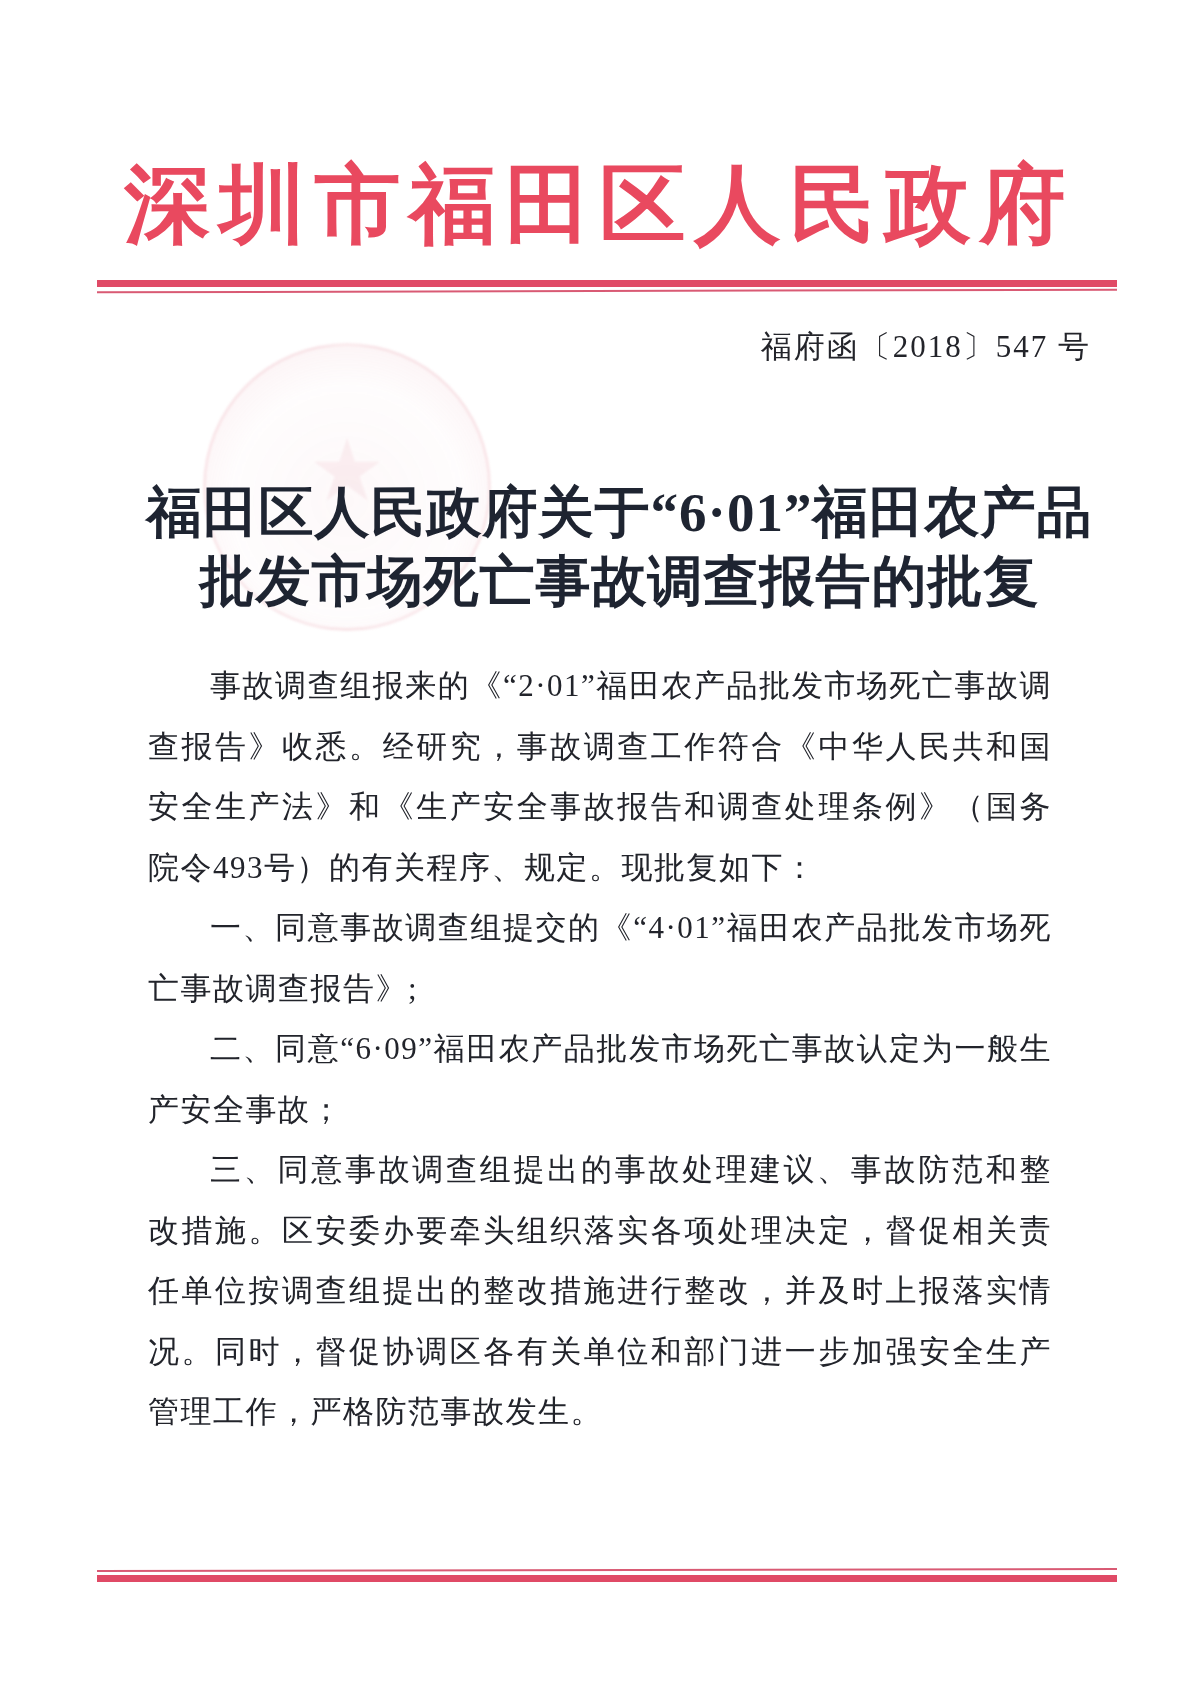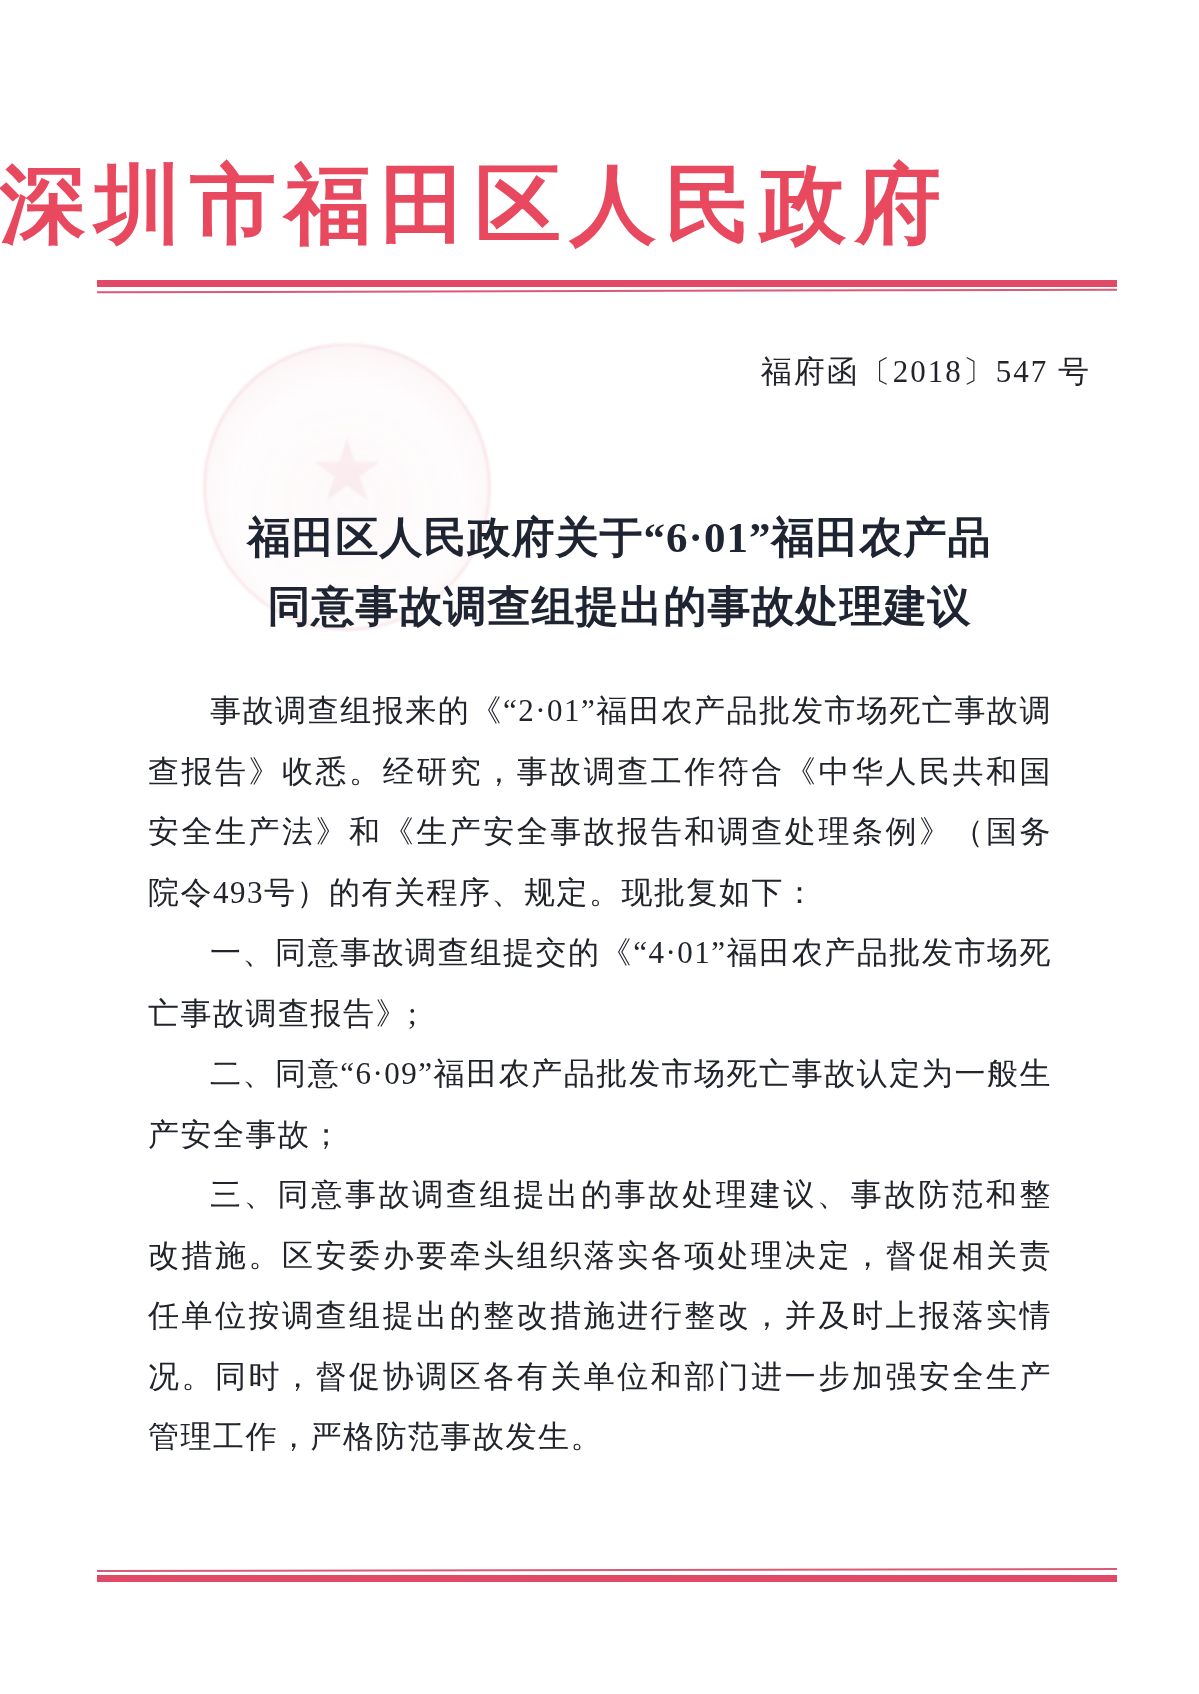--- a/index.html
+++ b/index.html
@@ -7,36 +7,36 @@
     position: relative;
     width: 1199px;
     height: 1694px;
     background: #ffffff;
     overflow: hidden;
     font-family: "Liberation Serif", "DejaVu Serif", serif;
   }
   
   .letterhead {
     margin-top: 146px;
-    text-align: left;
+    text-align: center;
     font-size: 86px;
     font-weight: bold;
     letter-spacing: 9px;
     line-height: 118px;
     color: #e9495f;
     white-space: nowrap;
   }
   .rule { margin-left: 97px; width: 1020px; }
   .rule-thick { height: 7px; background: #e04a66; }
   .rule-thin  { height: 2px; background: #d95a74; }
   .rules-top .rule-thick { margin-top: 16px; }
   .rules-top .rule-thin  { margin-top: 3px; transform: rotate(-0.15deg); }
   
   .doc-number {
-    margin-top: 59px;
+    margin-top: 34px;
     text-align: right;
     padding-right: 108px;
     font-size: 31px;
     color: #23242a;
     letter-spacing: 2px;
   }
   
   .seal {
     position: absolute;
     left: 203px;
@@ -58,21 +58,21 @@
     transform: translate(-50%, -50%);
     font-size: 86px;
     color: rgba(219, 122, 142, 0.10);
     font-family: "DejaVu Sans", sans-serif;
   }
   
   .doc-title {
     position: relative;
     margin-top: 110px;
     text-align: center;
-    font-size: 43px;
+    font-size: 55px;
     font-weight: bold;
     line-height: 69px;
     color: #1e2431;
     letter-spacing: 1px;
     padding-left: 40px;
   }
   
   .body-text {
     position: relative;
     margin: 40px 147px 0 148px;
@@ -103,21 +103,21 @@
   </div>
 
   <div class="doc-number">福府函〔2018〕547 号</div>
 
   <div class="seal">
     <span class="seal-star">★</span>
   </div>
 
   <div class="doc-title">
     <div>福田区人民政府关于“6·01”福田农产品</div>
-    <div>同意事故调查组提出的事故处理建议</div>
+    <div>批发市场死亡事故调查报告的批复</div>
   </div>
 
   <div class="body-text">
     <p class="para">事故调查组报来的《“2·01”福田农产品批发市场死亡事故调查报告》收悉。经研究，事故调查工作符合《中华人民共和国安全生产法》和《生产安全事故报告和调查处理条例》（国务院令493号）的有关程序、规定。现批复如下：</p>
     <p class="para">一、同意事故调查组提交的《“4·01”福田农产品批发市场死亡事故调查报告》;</p>
     <p class="para">二、同意“6·09”福田农产品批发市场死亡事故认定为一般生产安全事故；</p>
     <p class="para">三、同意事故调查组提出的事故处理建议、事故防范和整改措施。区安委办要牵头组织落实各项处理决定，督促相关责任单位按调查组提出的整改措施进行整改，并及时上报落实情况。同时，督促协调区各有关单位和部门进一步加强安全生产管理工作，严格防范事故发生。</p>
   </div>
 
   <div class="rules-bottom">

